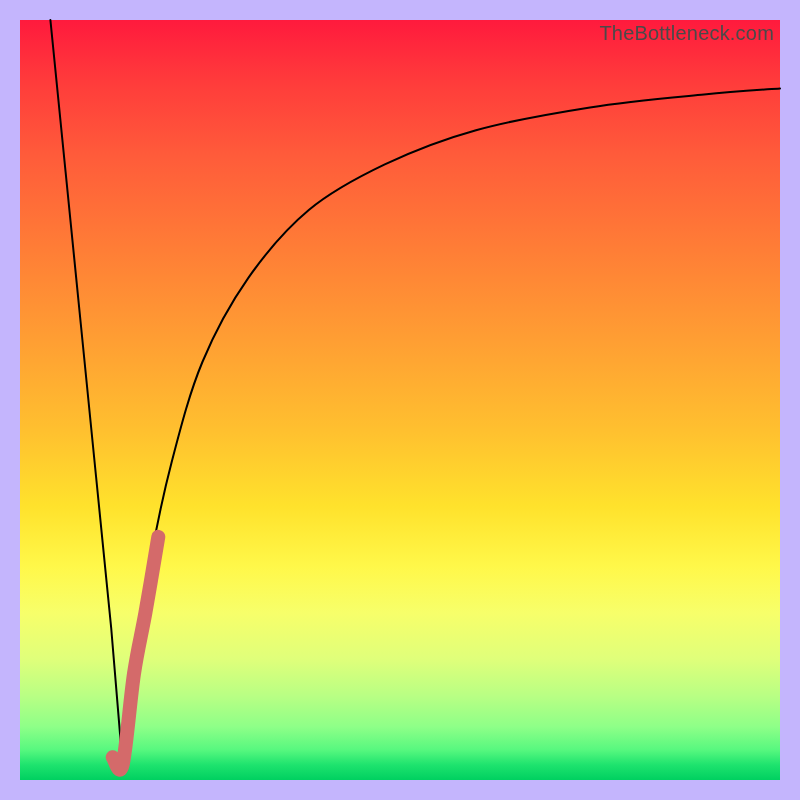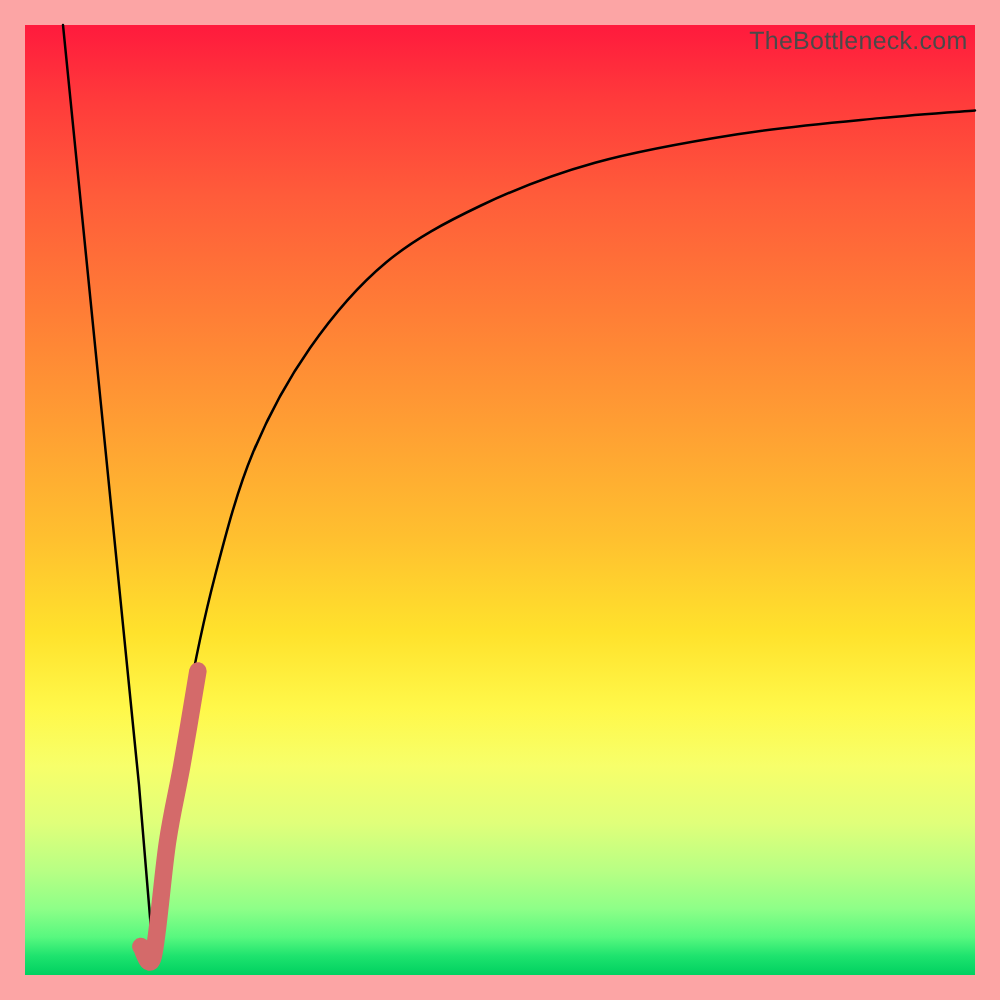--- a/index.html
+++ b/index.html
@@ -8,21 +8,21 @@
     width: 800px;
     height: 800px;
     overflow: hidden;
     background: #000;
     font-family: Arial, Helvetica, sans-serif;
   }
   .frame {
     position: relative;
     width: 800px;
     height: 800px;
-    background: #fca5a5;
+    background: #c4b5fd;
   }
   .plot {
     position: absolute;
     left: 20px;
     top: 20px;
     width: 760px;
     height: 760px;
     
     background: linear-gradient(
       to bottom,

